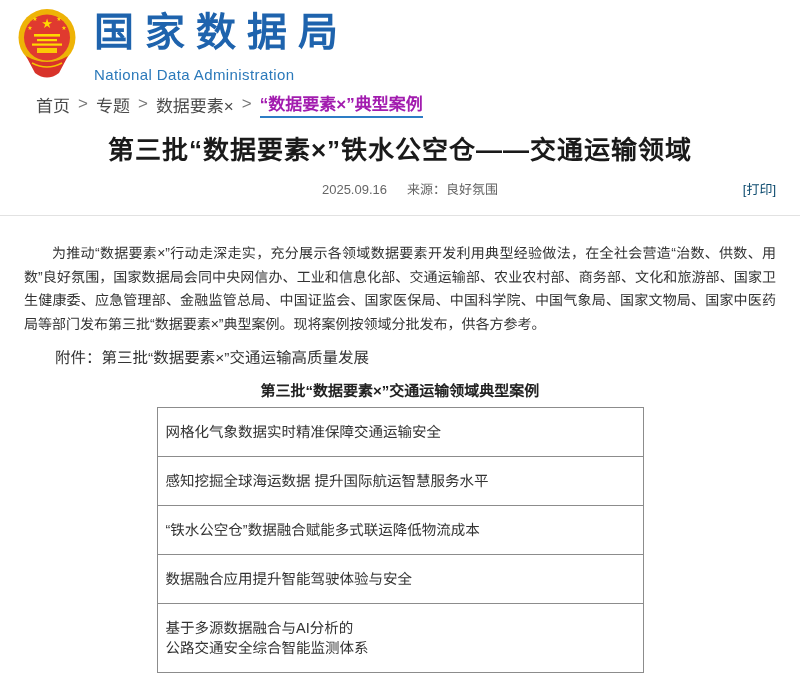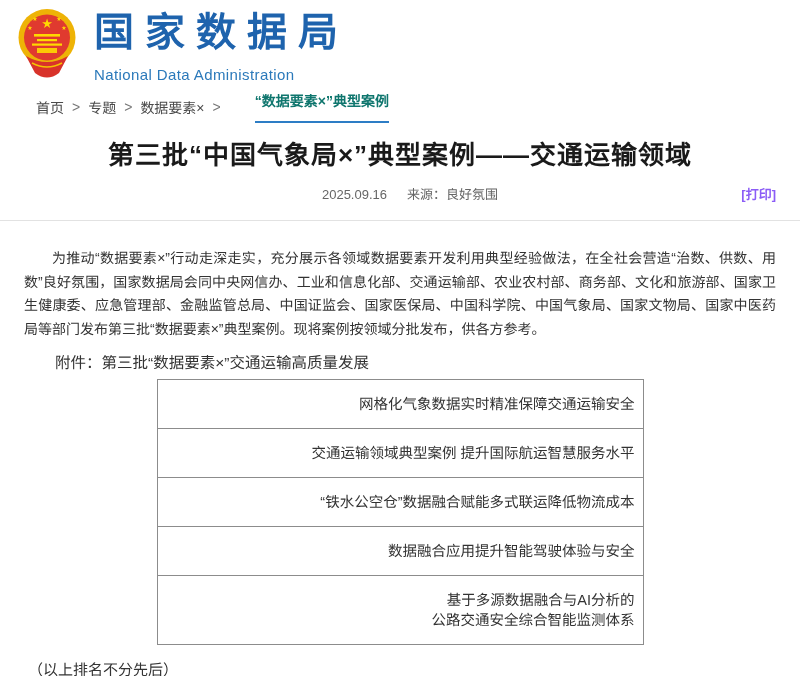--- a/index.html
+++ b/index.html
@@ -12,45 +12,45 @@
   
   .site-header { display: flex; align-items: flex-start; padding: 7px 0 0 18px; gap: 18px; }
   .logo { width: 58px; height: 73px; flex: none; }
   .site-title-block { padding-top: 4px; }
   .site-name {
     font-size: 40px; font-weight: 700; color: #1e63ad;
     letter-spacing: 11px; line-height: 1.05; white-space: nowrap; text-align: right;
   }
   .site-name-en { font-size: 15px; color: #2b79ba; margin-top: 13px; letter-spacing: 0.4px; }
   
-  .breadcrumb { display: flex; align-items: center; gap: 8px; margin: 7px 0 0 36px; font-size: 14px; color: #4a4a4a; }
+  .breadcrumb { display: flex; align-items: center; gap: 8px; margin: 7px 0 0 36px; font-size: 17px; color: #4a4a4a; }
   .crumb { color: #4a4a4a; text-decoration: none; cursor: pointer; }
   .sep { color: #777; }
   .crumb.current {
-    color: #0f766e; font-weight: 700;
-    border-bottom: 2px solid #2d7dc5; padding-bottom: 11px; cursor: default; margin-left: 26px;
+    color: #a21caf; font-weight: 700;
+    border-bottom: 2px solid #2d7dc5; padding-bottom: 1px; cursor: default;
   }
   
   .article-title { text-align: center; font-size: 26px; font-weight: 700; color: #1a1a1a; margin: 11px 40px 0; letter-spacing: 1px; }
   .meta-row { position: relative; margin-top: 13px; height: 18px; text-align: center; font-size: 13px; color: #666; }
   .meta-date { margin-right: 20px; margin-left: 20px; }
-  .print-btn { position: absolute; right: 24px; top: 0; color: #8b5cf6; text-decoration: none; cursor: pointer; font-weight: bold; }
+  .print-btn { position: absolute; right: 24px; top: 0; color: #0c4a6e; text-decoration: none; cursor: pointer; }
   .divider { border: none; border-top: 1px solid #e2e2e2; margin-top: 18px; }
   
   .content { padding: 26px 24px 0; }
   .body-para {
     font-size: 14px; line-height: 23.5px; color: #333;
     text-indent: 2em; text-align: justify;
   }
   .attachment-inline { margin-top: 9px; font-size: 15.5px; color: #333; text-indent: 2em; }
   .table-title { margin-top: 12px; text-align: center; font-weight: 700; font-size: 15px; color: #222; }
   
   .case-table { width: 487px; margin: 7px auto 0; border: 1px solid #8c8c8c; }
   .case-row {
-    border-top: 1px solid #8c8c8c; padding: 14px 8px; text-align: right;
+    border-top: 1px solid #8c8c8c; padding: 14px 8px; text-align: left;
     font-size: 14.5px; color: #333; line-height: 20px; white-space: pre-line;
   }
   .case-row:first-child { border-top: none; }
   .case-row.highlighted { position: relative; }
   .red-frame {
     position: absolute; top: -5px; bottom: -5px; left: -21px; right: -21px;
     border: 4px solid #da3a30; border-radius: 2px; pointer-events: none; display: block;
   }
   .note { margin: 13px 0 0 4px; font-size: 15px; color: #333; }
 </style>
@@ -87,37 +87,38 @@
     <a class="crumb">首页</a>
     <span class="sep">&gt;</span>
     <a class="crumb">专题</a>
     <span class="sep">&gt;</span>
     <a class="crumb">数据要素×</a>
     <span class="sep">&gt;</span>
     <span class="crumb current">“数据要素×”典型案例</span>
   </nav>
 
   <main>
-    <h1 class="article-title">第三批“中国气象局×”典型案例——交通运输领域</h1>
+    <h1 class="article-title">第三批“数据要素×”铁水公空仓——交通运输领域</h1>
 
     <div class="meta-row">
       <span class="meta-date">2025.09.16</span><span class="meta-source">来源：良好氛围</span>
       <a class="print-btn">[打印]</a>
     </div>
 
     <hr class="divider">
 
     <article class="content">
       <p class="body-para">为推动“数据要素×”行动走深走实，充分展示各领域数据要素开发利用典型经验做法，在全社会营造“治数、供数、用数”良好氛围，国家数据局会同中央网信办、工业和信息化部、交通运输部、农业农村部、商务部、文化和旅游部、国家卫生健康委、应急管理部、金融监管总局、中国证监会、国家医保局、中国科学院、中国气象局、国家文物局、国家中医药局等部门发布第三批“数据要素×”典型案例。现将案例按领域分批发布，供各方参考。</p>
       <p class="attachment-inline">附件：第三批“数据要素×”交通运输高质量发展</p>
 
+      <div class="table-title">第三批“数据要素×”交通运输领域典型案例</div>
 
       <div class="case-table">
         <div class="case-row">网格化气象数据实时精准保障交通运输安全</div>
-        <div class="case-row">交通运输领域典型案例 提升国际航运智慧服务水平</div>
+        <div class="case-row">感知挖掘全球海运数据 提升国际航运智慧服务水平</div>
         <div class="case-row">“铁水公空仓”数据融合赋能多式联运降低物流成本</div>
         <div class="case-row">数据融合应用提升智能驾驶体验与安全</div>
         <div class="case-row">基于多源数据融合与AI分析的
 公路交通安全综合智能监测体系</div>
       </div>
 
       <p class="note">（以上排名不分先后）</p>
     </article>
 
   </main>

